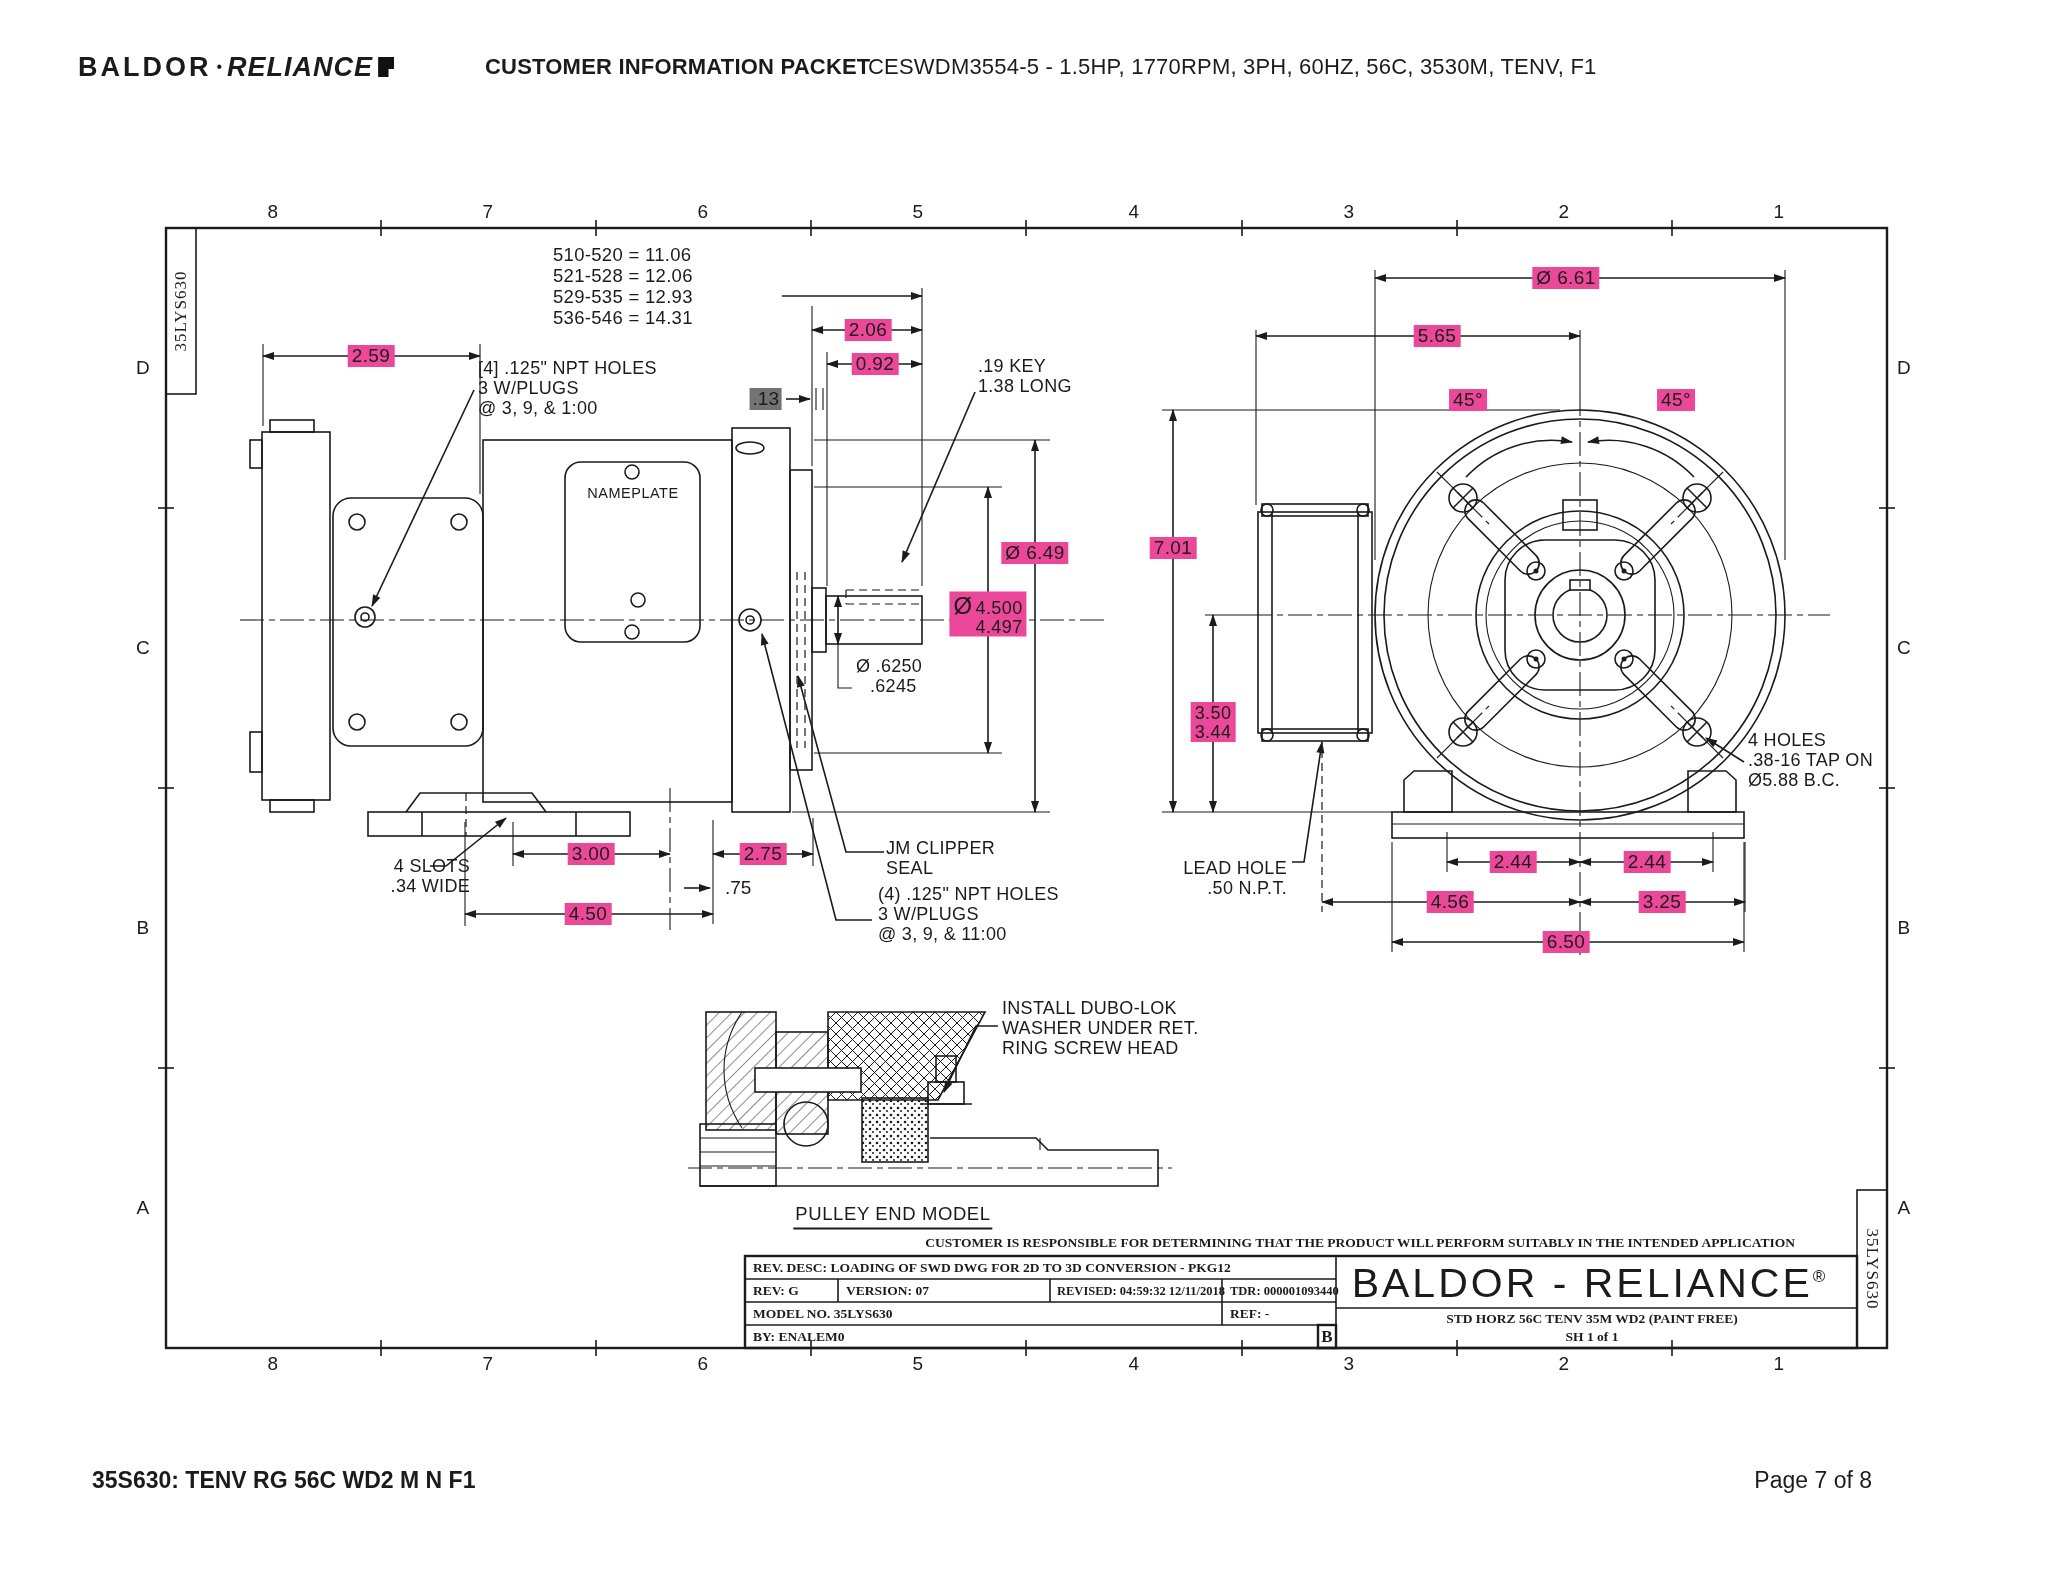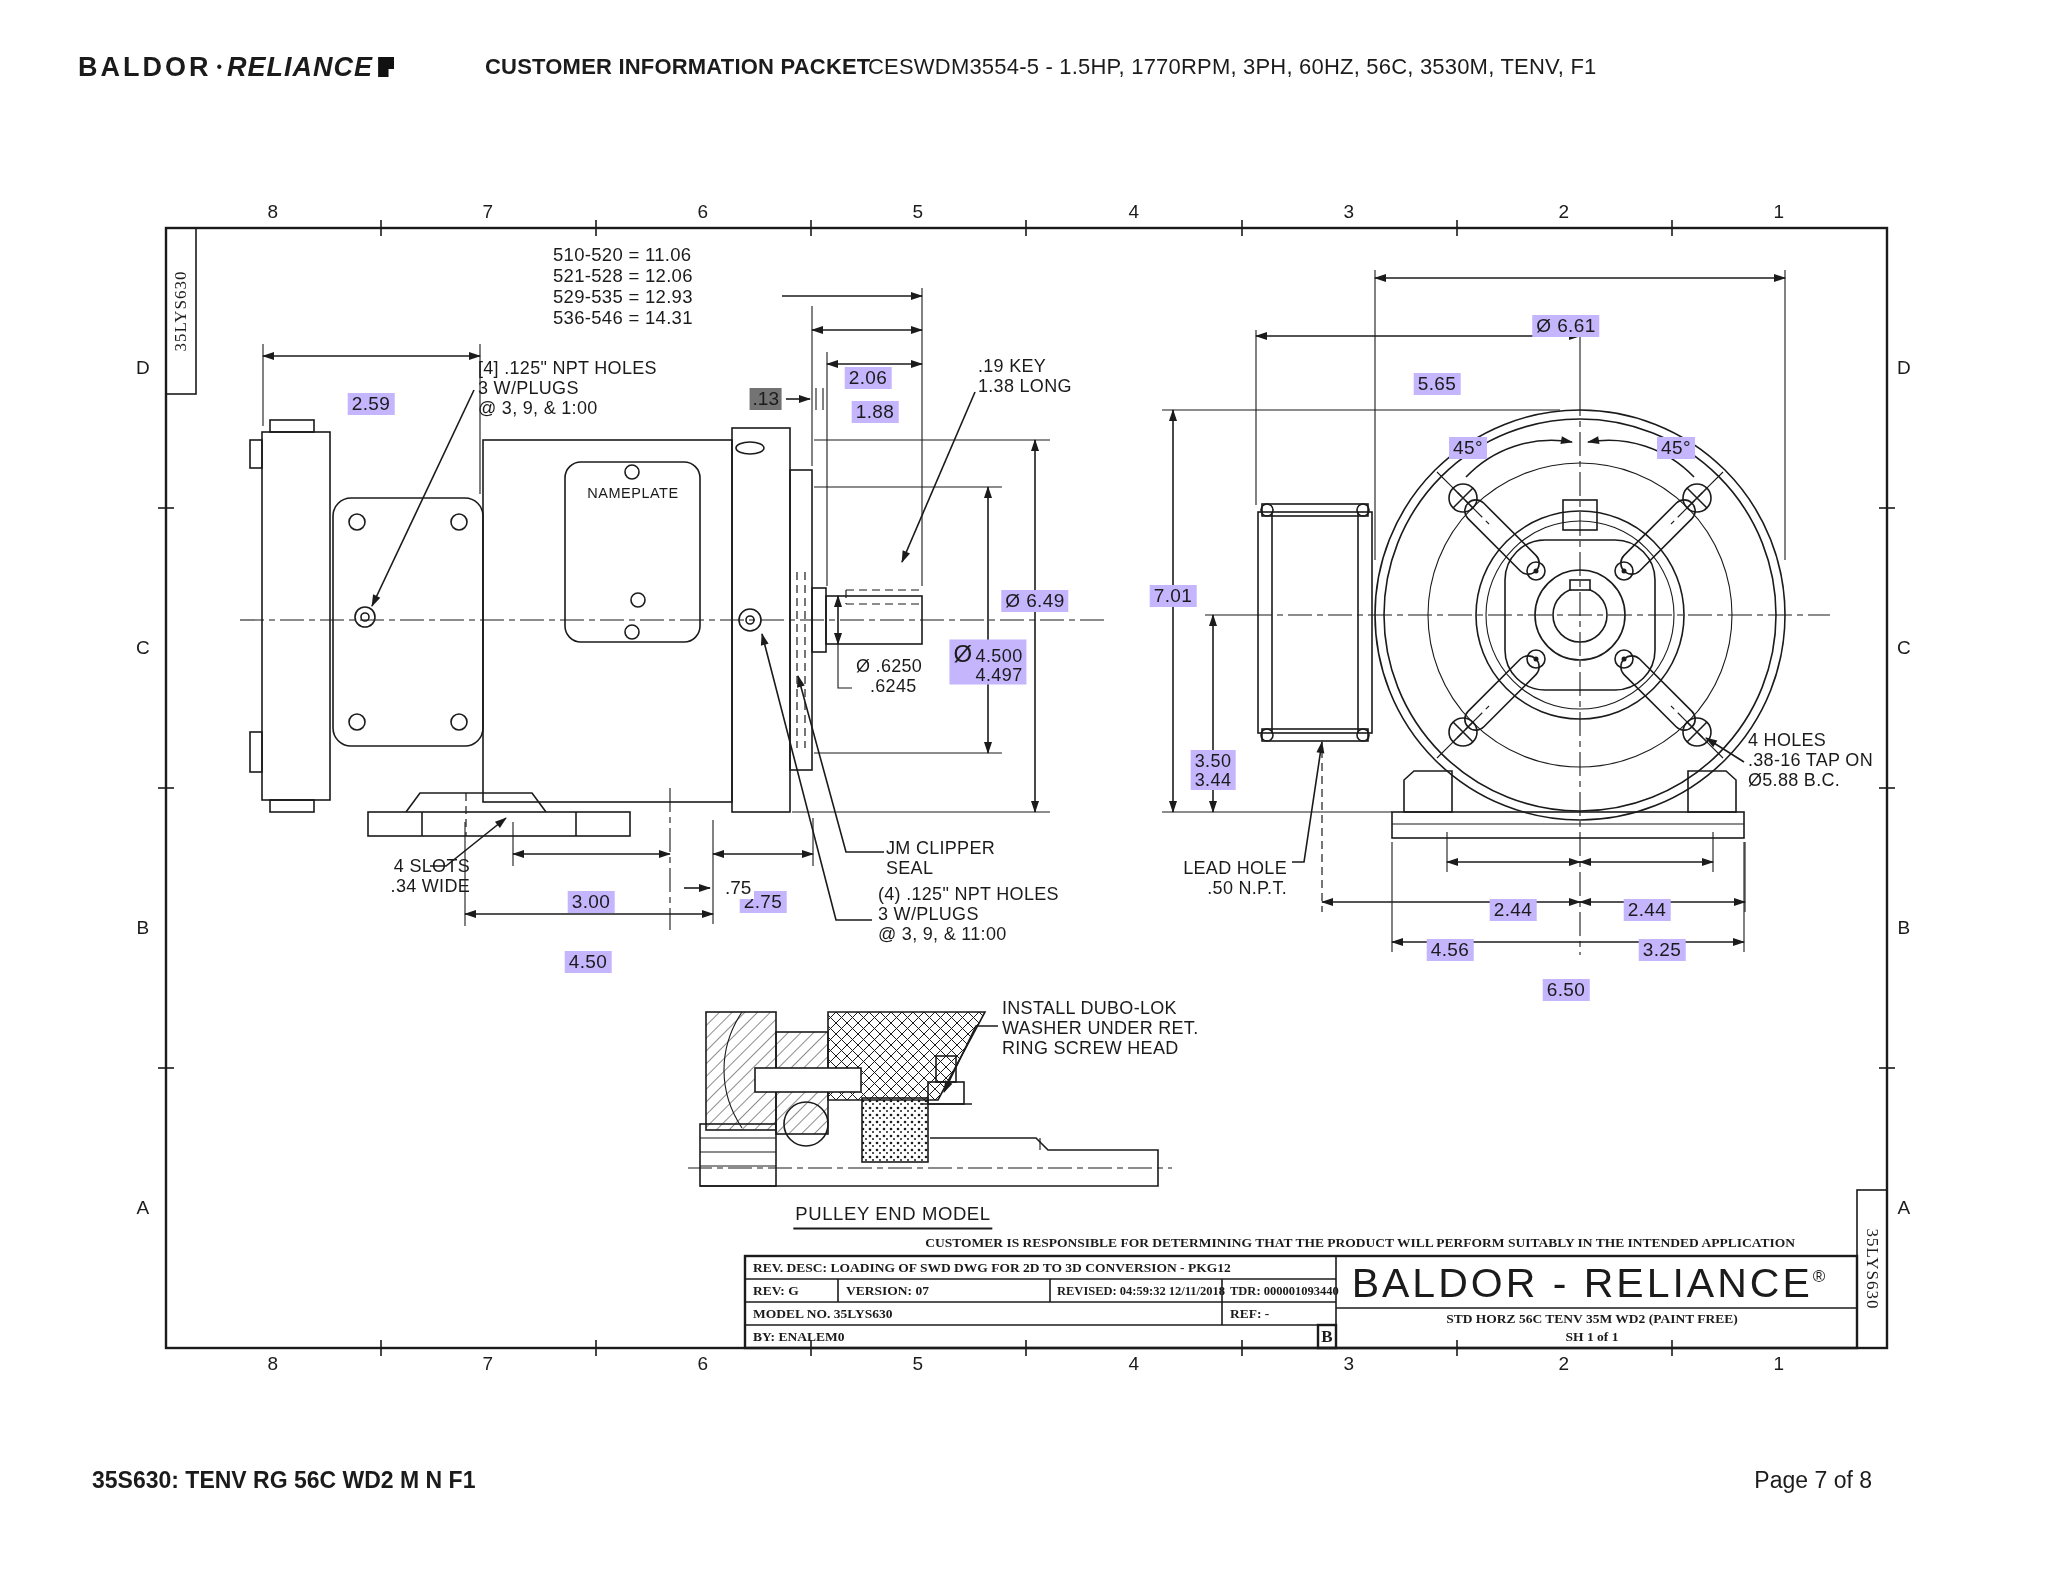--- a/index.html
+++ b/index.html
@@ -11,22 +11,22 @@
   .lines .thin{stroke-width:1.1;}
   .lines .thick{stroke-width:2.4;}
   .lines .cl{stroke-dasharray:24 5 6 5;stroke-width:1.1;}
   .lines .hid{stroke-dasharray:8 5;stroke-width:1.2;}
   .lines .fillh{fill:url(#h1);}
   .lines .fillx{fill:url(#hx);}
   .lines .filld{fill:url(#dots);}
   .lines .fw{fill:#ffffff;}
   .lines .dotf{fill:#1b1b1b;stroke:none;}
 
-  .lbl{position:absolute;transform:translate(-50%,-50%);background:#c4b5fd;padding:0 4px;
-       font-size:19px;letter-spacing:.4px;white-space:nowrap;margin-top:48px;}
+  .lbl{position:absolute;transform:translate(-50%,-50%);background:#ec4899;padding:0 4px;
+       font-size:19px;letter-spacing:.4px;white-space:nowrap;}
   .lbll{position:absolute;transform:translate(0,-50%);background:#fff;padding:0 3px;
        font-size:19px;white-space:nowrap;}
   .lblr{position:absolute;transform:translate(-100%,-50%);background:#737373;padding:0 3px;
        font-size:19px;white-space:nowrap;}
   .note{position:absolute;font-size:18px;line-height:20px;letter-spacing:.3px;white-space:nowrap;}
   .note.r{text-align:right;transform:translateX(-100%);}
   .stackcol{display:inline-flex;flex-direction:column;line-height:19px;font-size:18px;text-align:left;}
   .diaglyph{font-size:24px;margin-right:3px;}
   .gl{position:absolute;transform:translate(-50%,-50%);font-size:19px;letter-spacing:.5px;}
   .stamp{position:absolute;font-family:"Liberation Serif",serif;font-size:17px;
@@ -337,21 +337,21 @@
     <div>529-535 = 12.93</div>
     <div>536-546 = 14.31</div>
   </div>
   <div class="lbl" style="left:371px;top:356px;">2.59</div>
   <div class="note" style="left:478px;top:358px;">
     <div>[4] .125" NPT HOLES</div>
     <div>3 W/PLUGS</div>
     <div>@ 3, 9, &amp; 1:00</div>
   </div>
   <div class="lbl" style="left:868px;top:330px;">2.06</div>
-  <div class="lbl" style="left:875px;top:364px;">1.88</div>
+  <div class="lbl" style="left:875px;top:364px;">0.92</div>
   <div class="lblr" style="left:782px;top:399px;">.13</div>
   <div class="note" style="left:978px;top:356px;">
     <div>.19 KEY</div>
     <div>1.38 LONG</div>
   </div>
   <div class="nameplate-txt" style="left:633px;top:493px;">NAMEPLATE</div>
   <div class="lbl" style="left:1035px;top:553px;">Ø 6.49</div>
   <div class="lbl" style="left:988px;top:614px;">
     <span class="diaglyph">Ø</span><span class="stackcol">
         <span>4.500</span>

